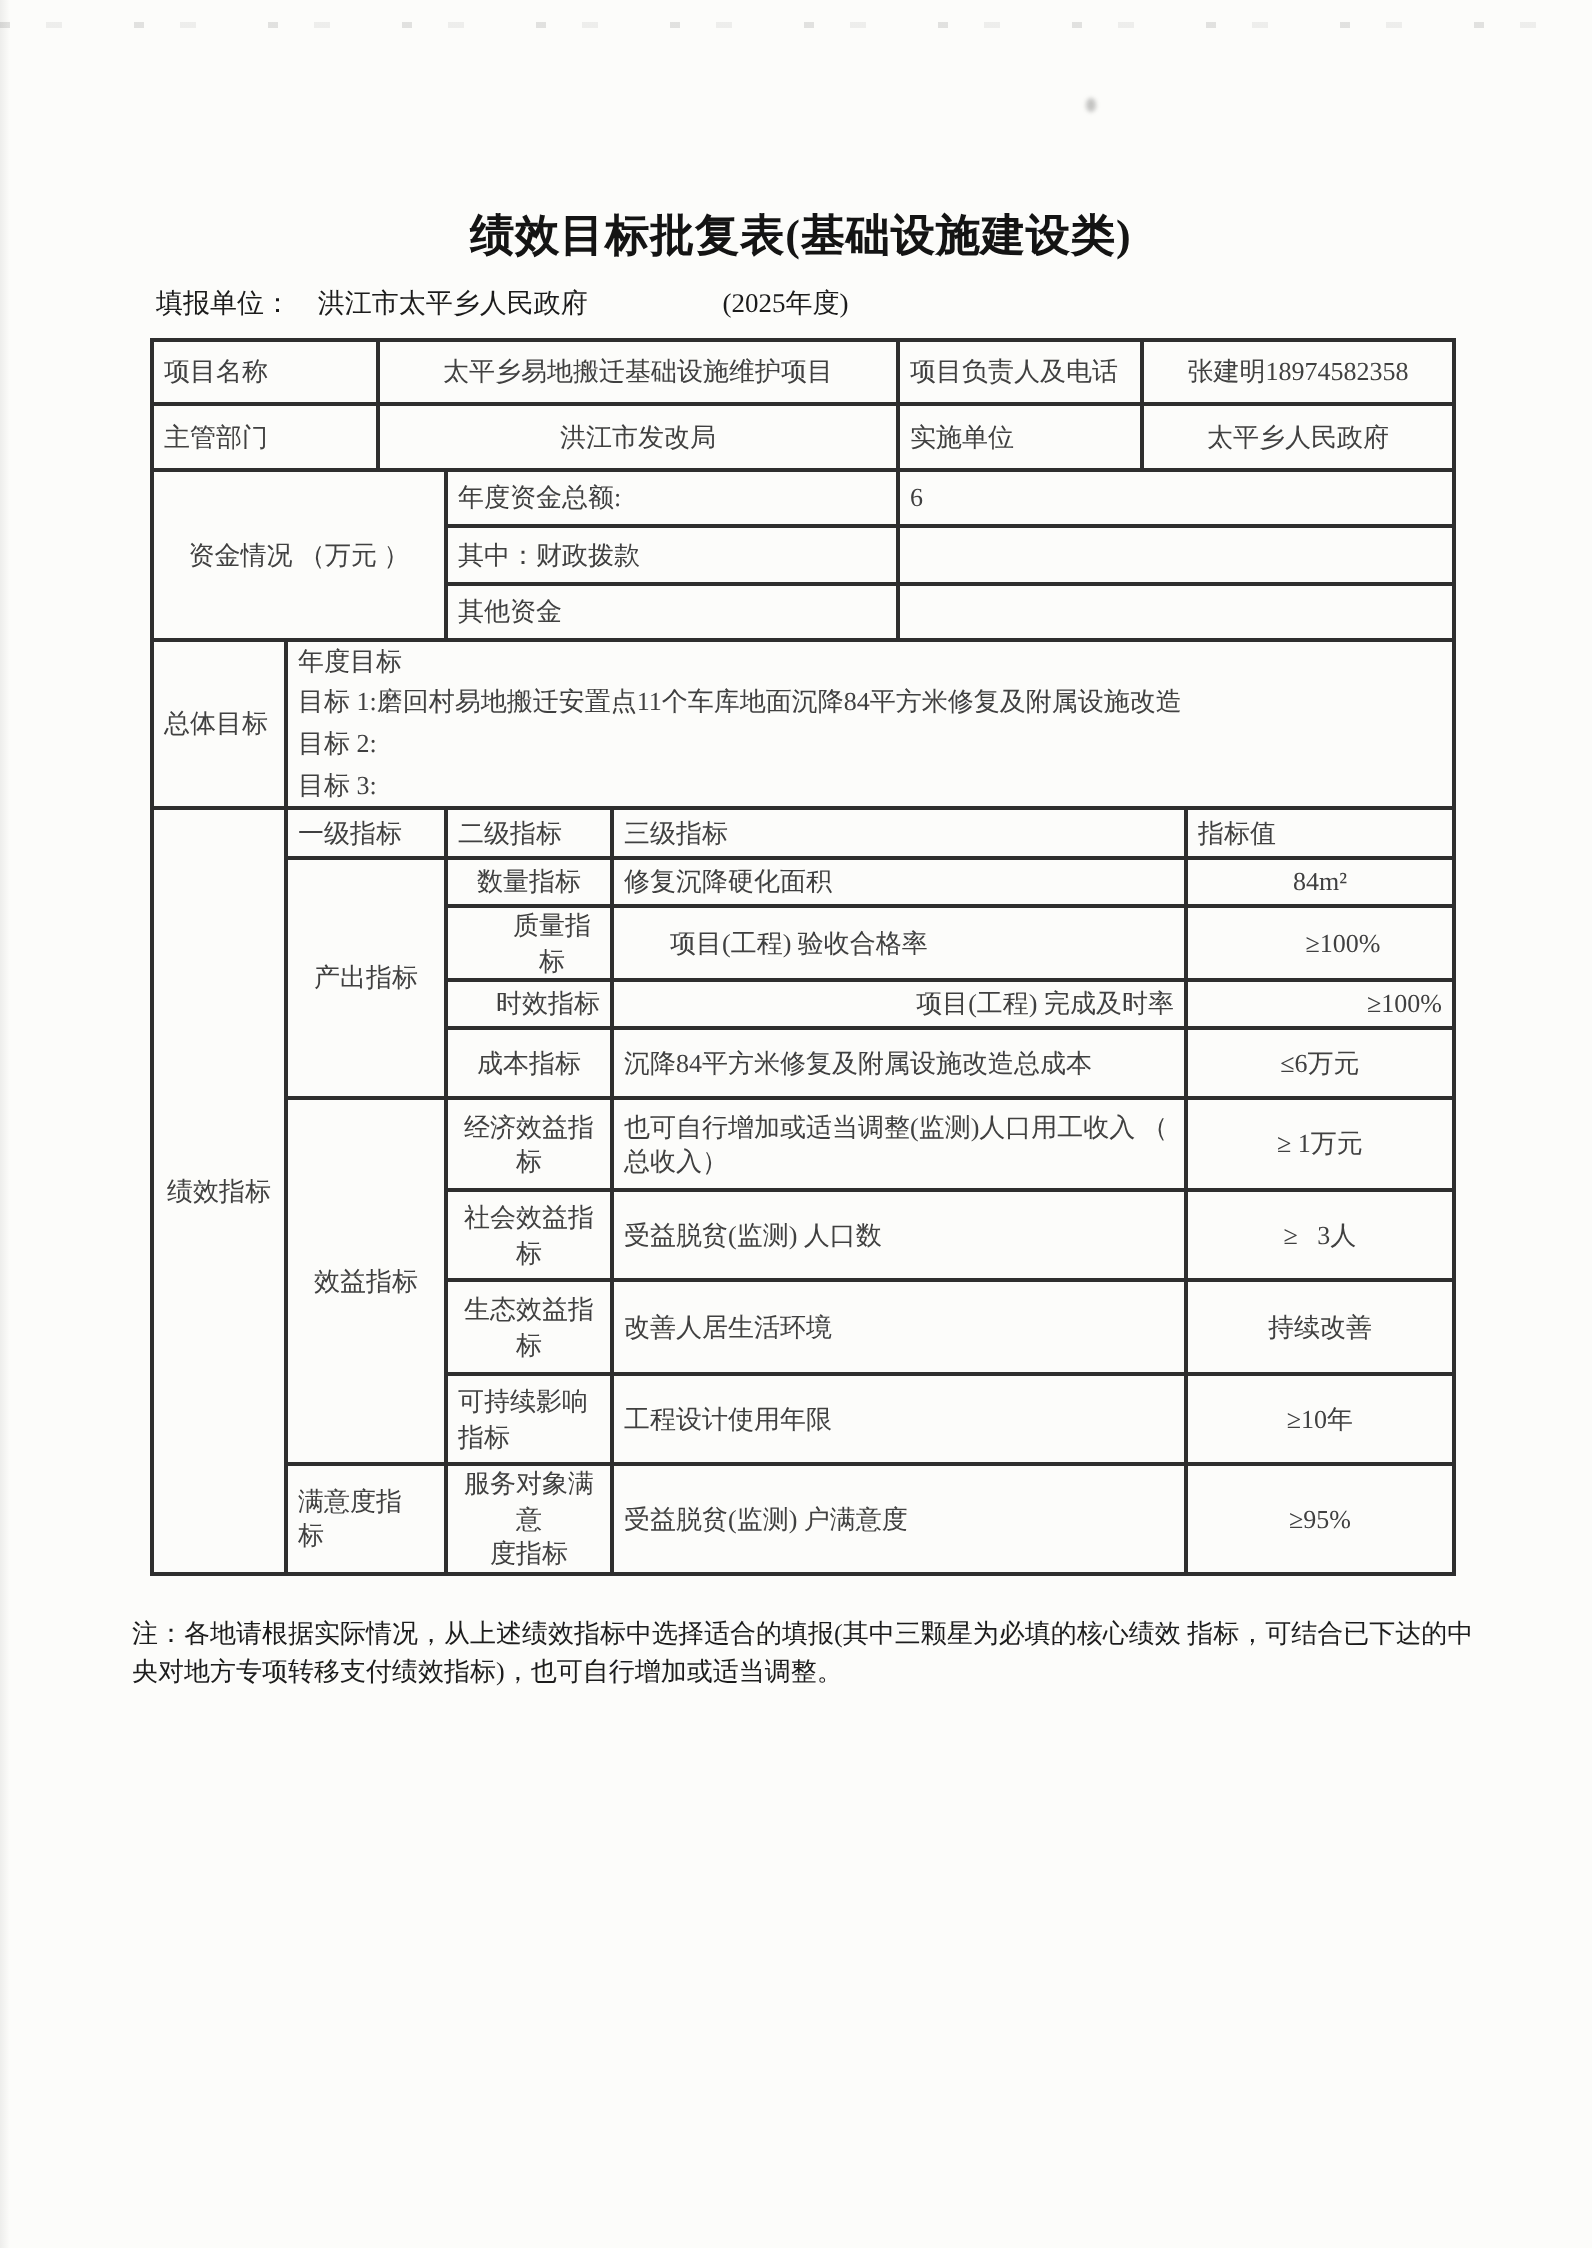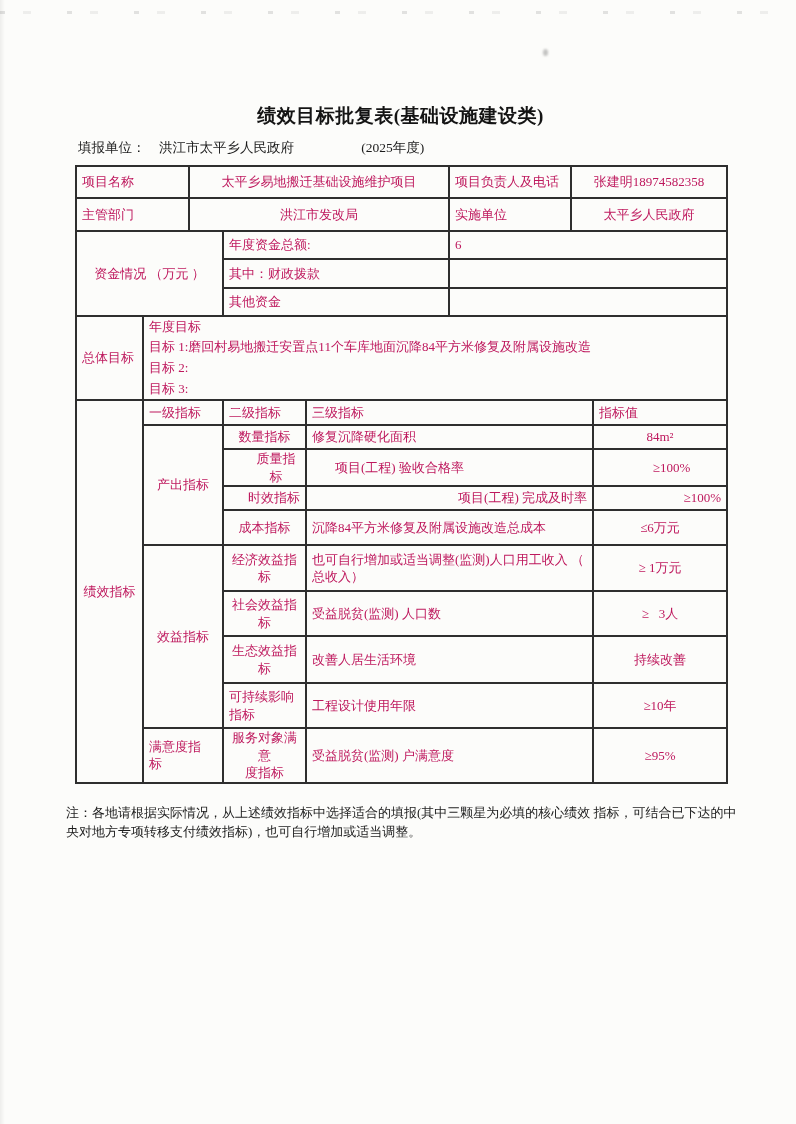--- a/index.html
+++ b/index.html
@@ -27,38 +27,38 @@
   .edge-shade {
     position:absolute; left:0; top:0; width:5px; height:100%;
     background:linear-gradient(90deg, rgba(0,0,0,.06), transparent);
   }
 
   .content { position:absolute; left:75px; top:0; width:651px; }
 
   .doc-title {
     margin-top:103px;
     text-align:center;
-    font-size:19px; font-weight:bold; letter-spacing:.5px;
+    font-size:22px; font-weight:bold; letter-spacing:.5px;
     color:#141414;
   }
   .subtitle-line {
     margin-top:10px; margin-left:3px;
     font-size:13.5px; height:20px;
   }
   .subtitle-line .unit-label { display:inline-block; }
   .subtitle-line .unit-value { display:inline-block; margin-left:10px; }
   .subtitle-line .year { display:inline-block; margin-left:64px; }
 
   table.form {
     margin-top:6px;
     border-collapse:collapse;
     table-layout:fixed;
     width:651px;
     font-size:13px;
-    color:#be185d;
+    color:#404040;
   }
   table.form td {
     border:2px solid #2e2e2e;
     padding:0 5px;
     vertical-align:middle;
     line-height:1.35;
     overflow:hidden;
   }
   td.c { text-align:center; padding:0 2px; }
   td.l { text-align:left; }

